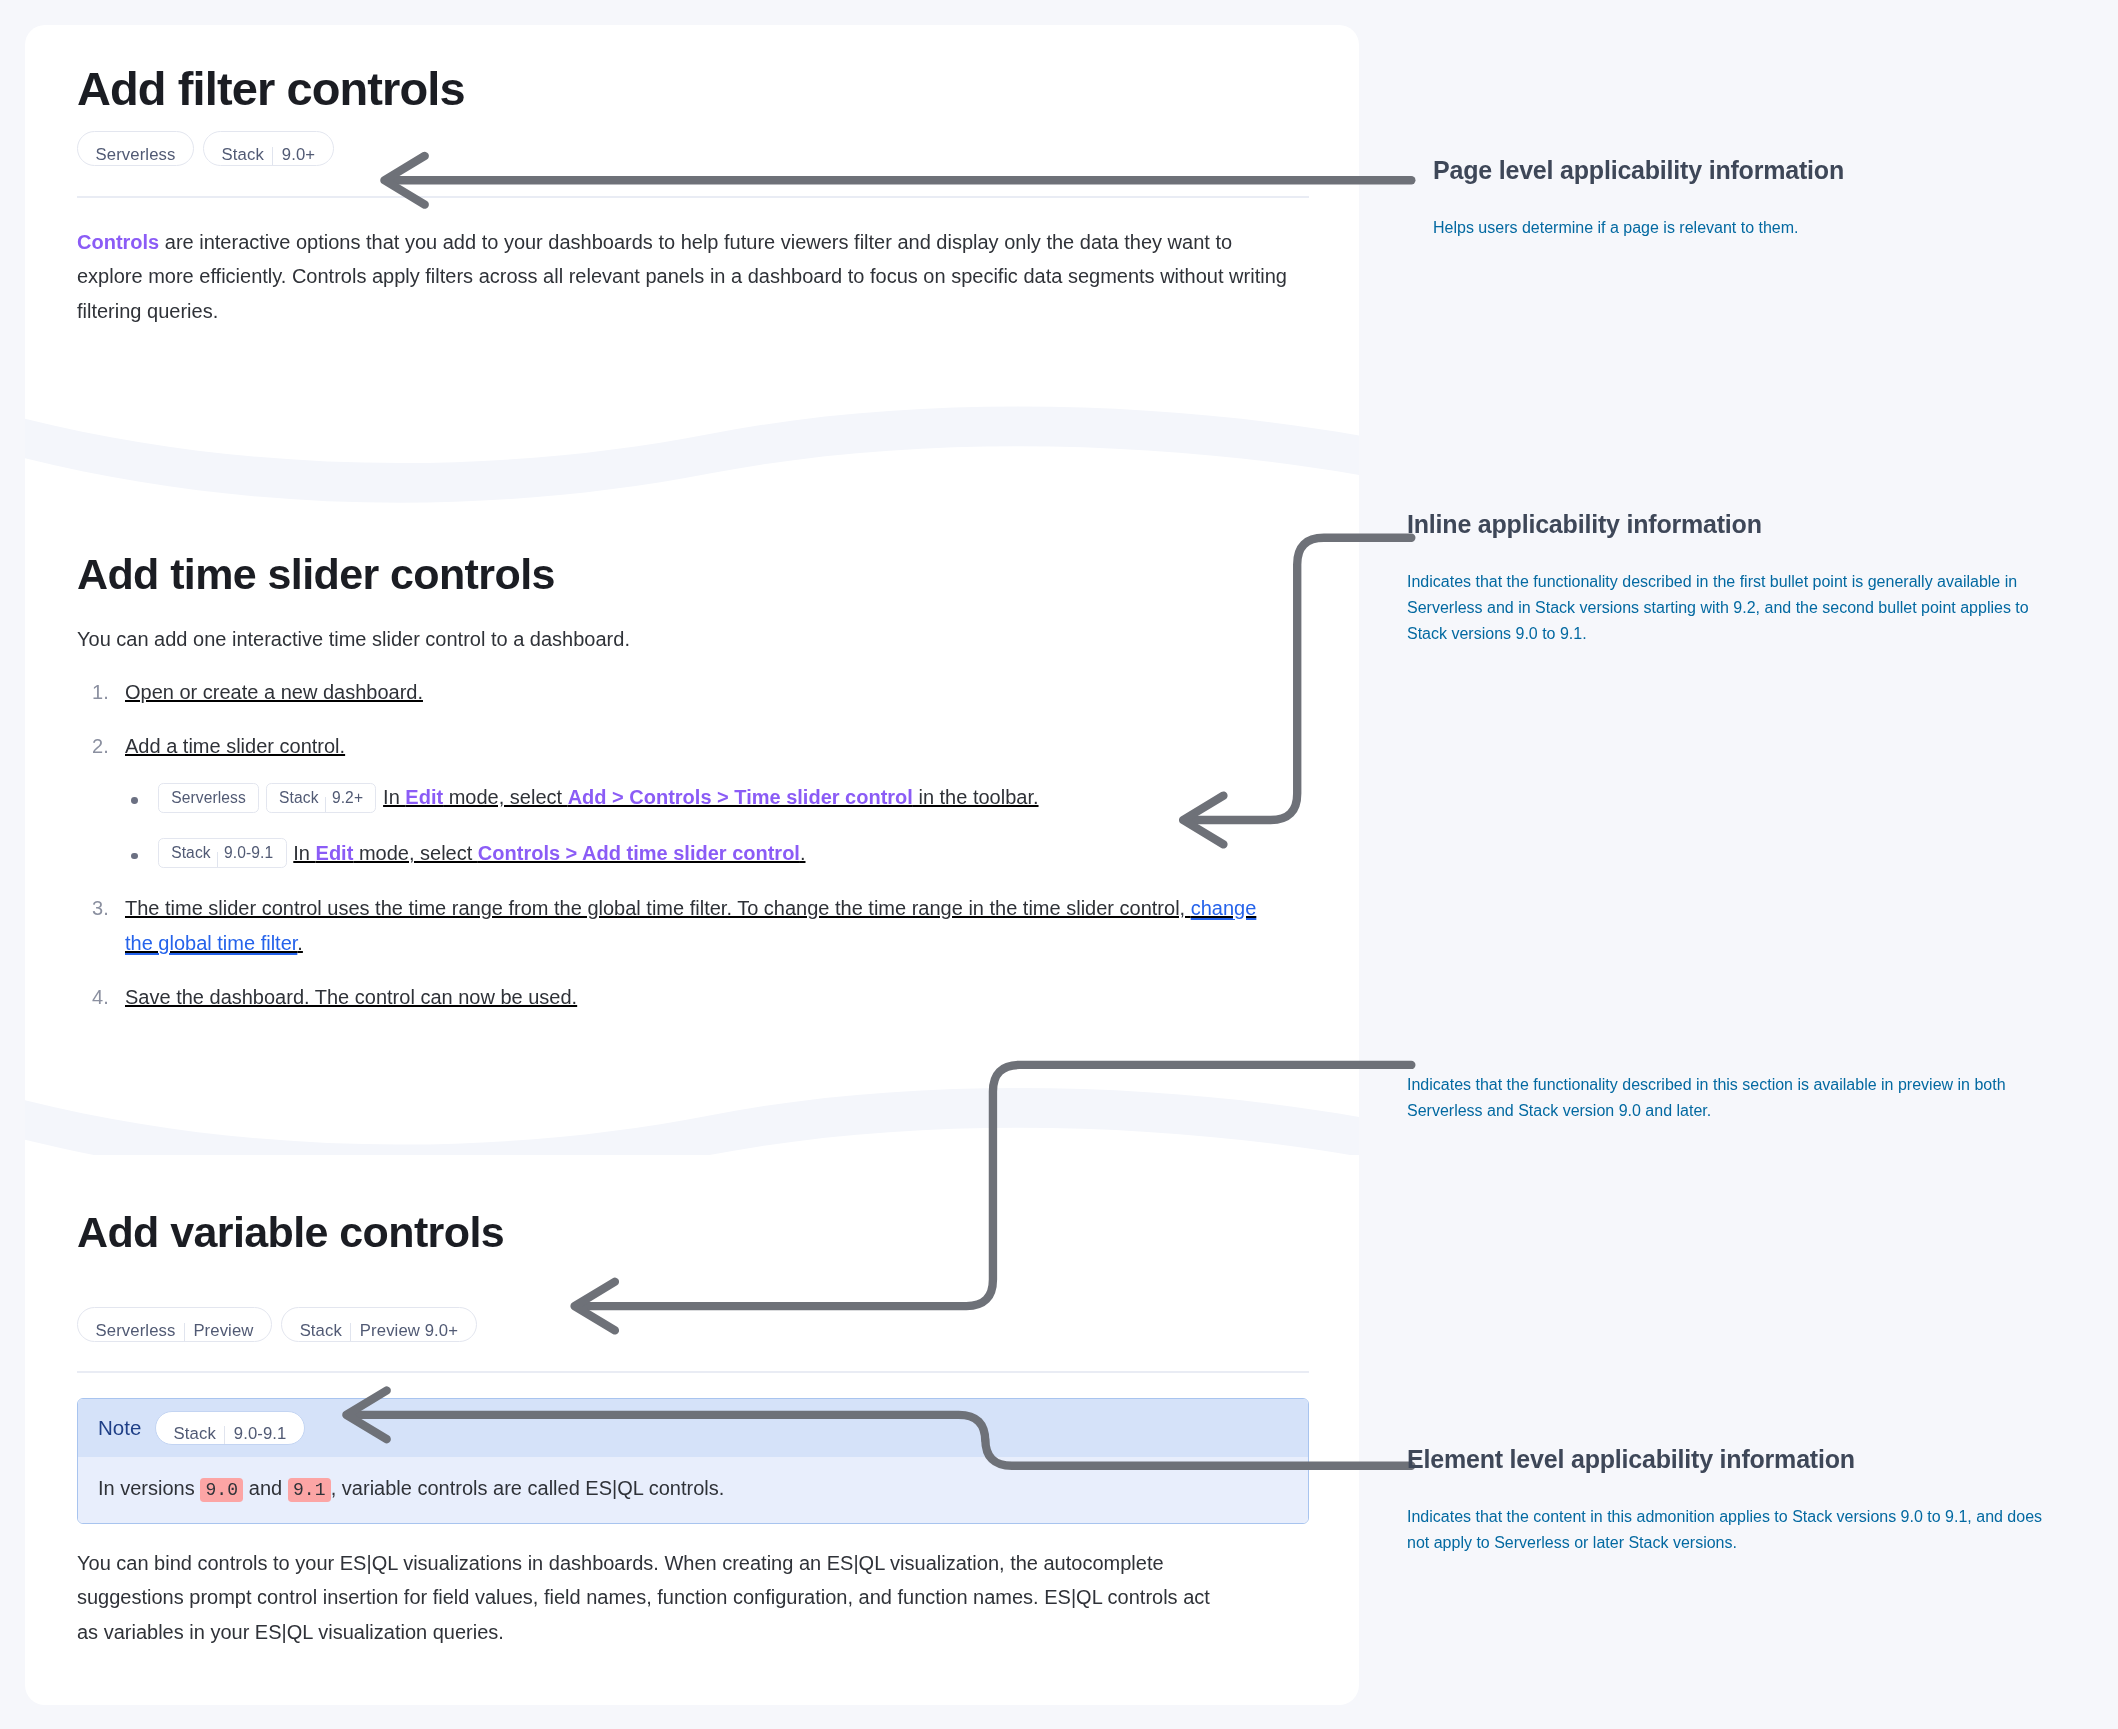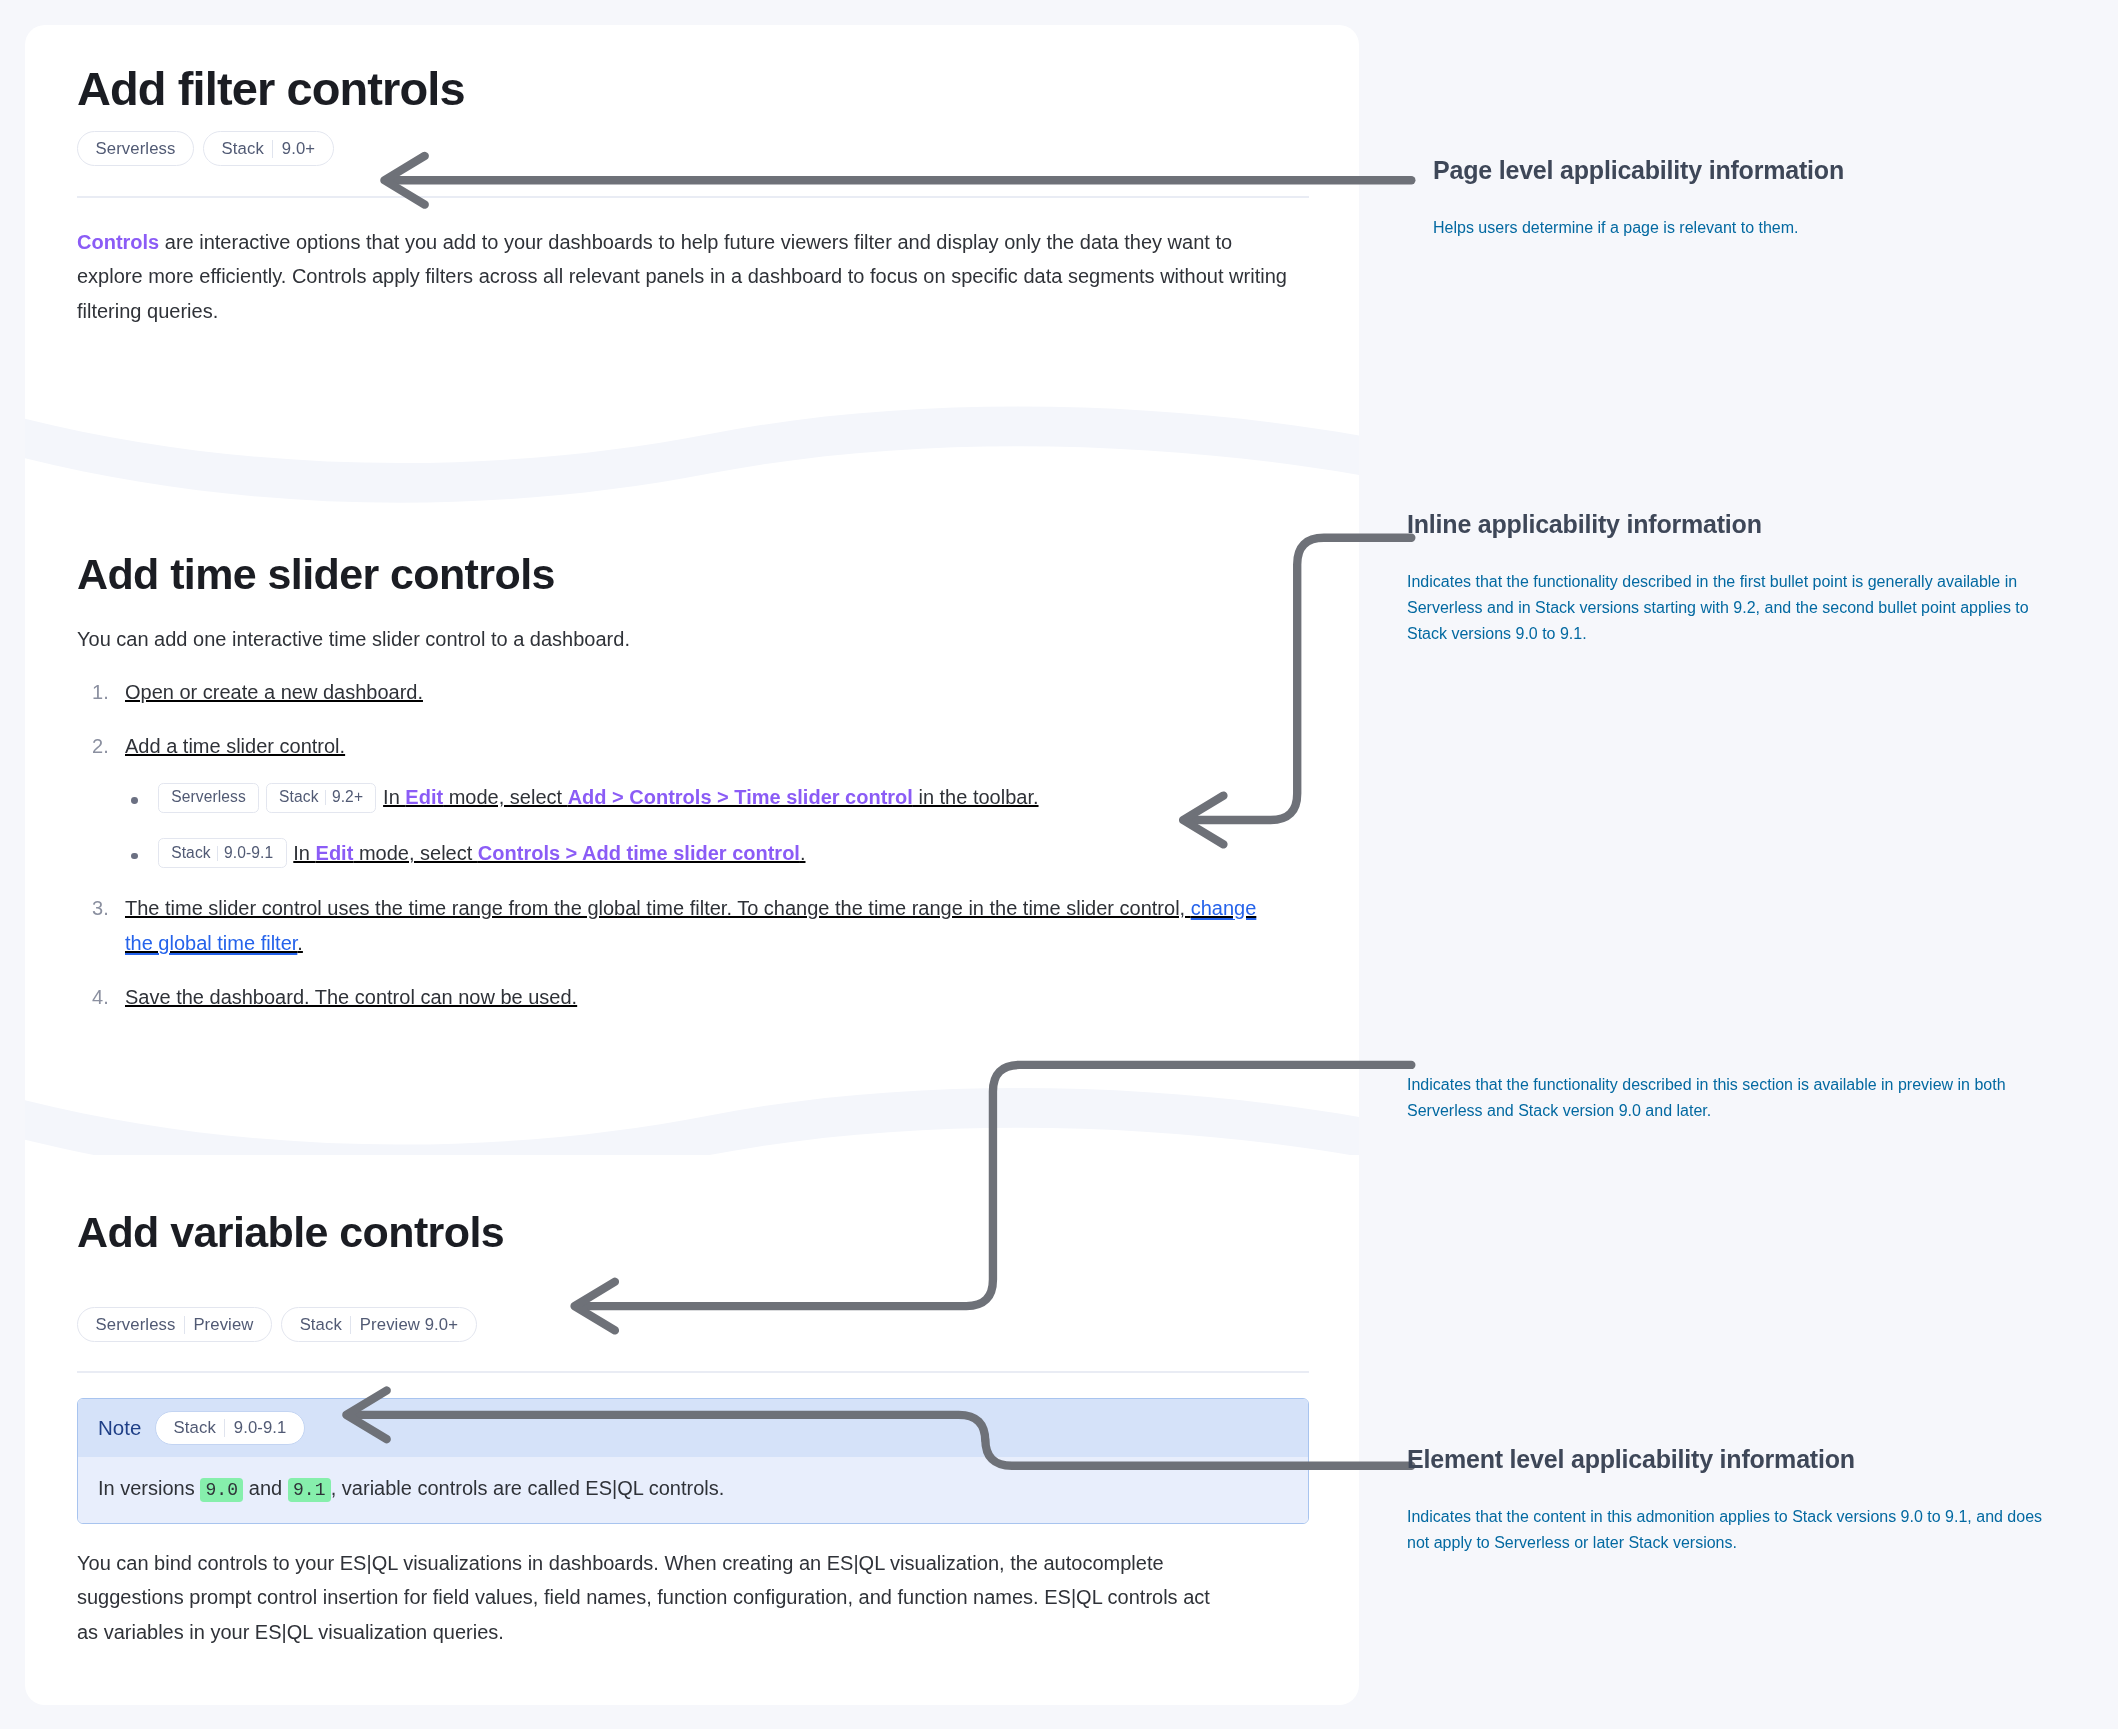--- a/index.html
+++ b/index.html
@@ -76,21 +76,21 @@
     color: #2563eb;
     text-decoration: underline;
     text-underline-offset: 3px;
   }
 
   
   .badge-row { display: flex; gap: 9px; align-items: center; }
 
   .badge {
     display: inline-flex;
-    align-items: center;
+    align-items: flex-end;
     background: #ffffff;
     border: 1.2px solid #e3e6ef;
     border-radius: 760px;
     height: 35px;
     padding: 0 13px;
     white-space: nowrap;
   }
 
   .badge .seg {
     font-size: 16.7px;
@@ -183,21 +183,21 @@
   }
   .note-body {
     background: #e8eefc;
     padding: 20px 20px 23px 20px;
     font-size: 20px;
     color: #2f3238;
   }
   code.kbd {
     font-family: "Liberation Mono", monospace;
     font-size: 18px;
-    background: #86efac;
+    background: #fca5a5;
     border-radius: 3.8px;
     padding: 2.3px 5.3px;
   }
 
   
   .anno {
     position: absolute;
     width: 654px;
   }
   .anno-title {

